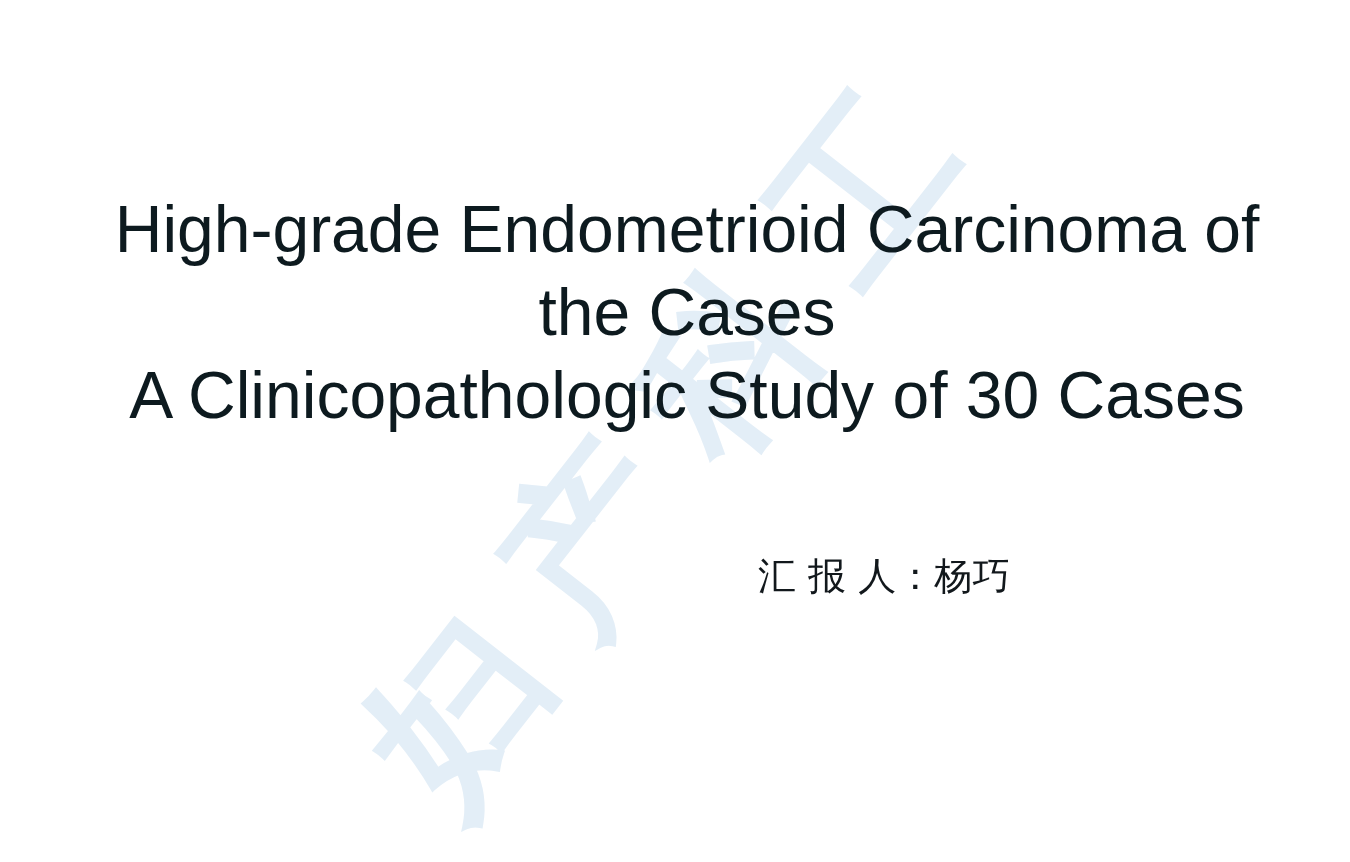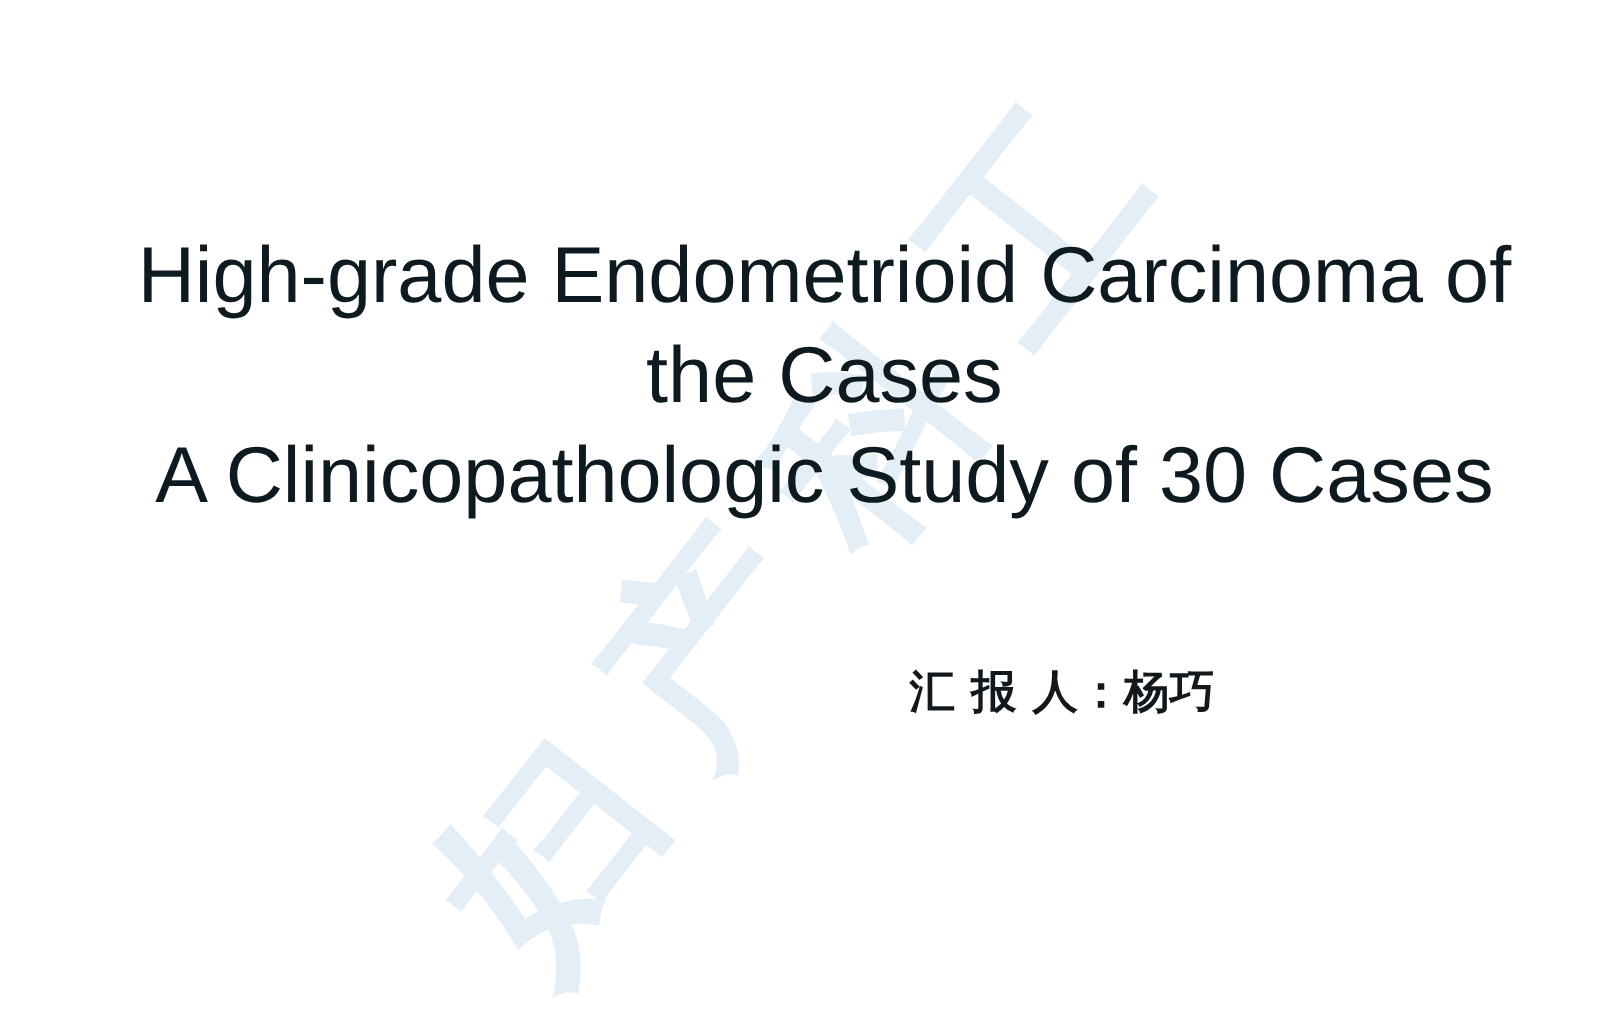--- a/index.html
+++ b/index.html
@@ -69,21 +69,21 @@
   .byline-block {
     position: absolute;
     left: 758px;
     top: 548px;
     text-align: left;
   }
   .byline-line {
     font-family: "DejaVu Sans", "Liberation Sans", sans-serif;
     font-size: 38px;
     line-height: 56px;
-    font-weight: 700;
+    font-weight: 400;
     color: #12181c;
     white-space: pre;
   }
 </style>
 </head>
 <body>
 
 <div class="slide">
 
   <div class="watermark-layer">

